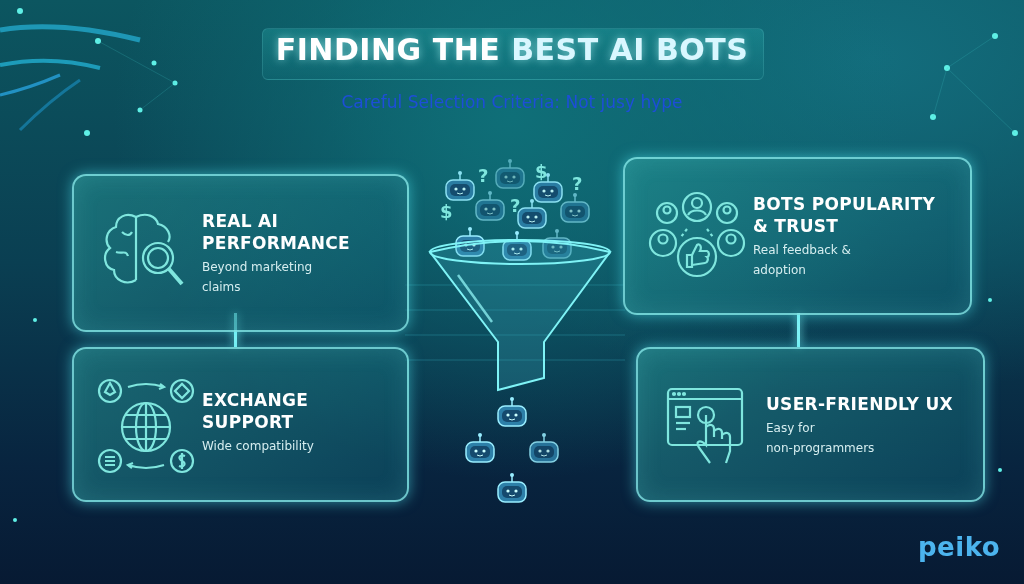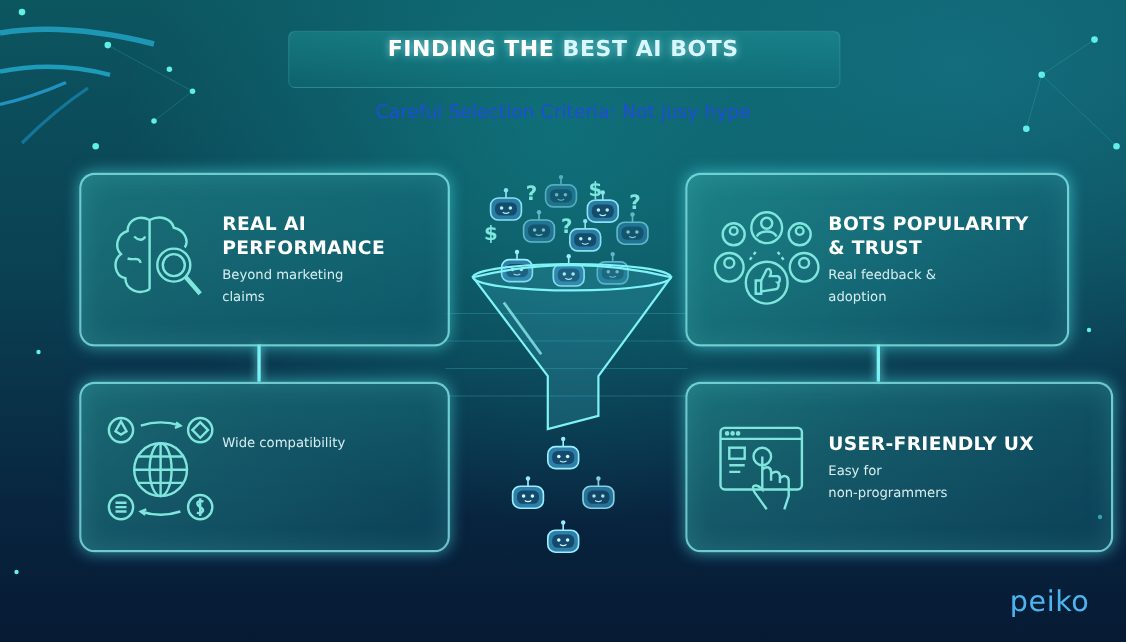--- a/index.html
+++ b/index.html
@@ -8,35 +8,35 @@
     background:
       radial-gradient(ellipse at 50% 20%, #0f6f78 0%, rgba(15,111,120,0) 55%),
       radial-gradient(ellipse at 85% 10%, #136d7d 0%, rgba(19,109,125,0) 45%),
       linear-gradient(180deg,#0c5660 0%,#0a3f52 45%,#08243f 80%,#071a33 100%);
   }
   .bg-svg{position:absolute;left:0;top:0;width:1024px;height:584px;}
   .title-panel{position:absolute;left:262px;top:28px;width:500px;height:50px;
     border-radius:6px;background:linear-gradient(180deg,rgba(40,170,170,0.35),rgba(20,120,130,0.25));
     border:1px solid rgba(120,220,220,0.18);}
   .title{position:absolute;left:0;top:32px;width:1024px;text-align:center;
-    font-weight:bold;font-size:20px;letter-spacing:0.5px;color:#ffffff;
+    font-weight:bold;font-size:30px;letter-spacing:0.5px;color:#ffffff;
     text-shadow:0 0 8px rgba(180,255,255,0.6);}
   .title .accent{color:#d9f7ff;}
   .subtitle{position:absolute;left:0;top:92px;width:1024px;text-align:center;
     font-size:17px;color:#1d4ed8;}
   .card{position:absolute;border-radius:14px;
     border:2px solid rgba(140,240,240,0.75);
     box-shadow:0 0 14px rgba(80,230,240,0.55), inset 0 0 24px rgba(120,240,240,0.15);
     background:linear-gradient(135deg,rgba(40,150,150,0.55),rgba(15,90,110,0.55));}
   .card .icon{position:absolute;left:22px;top:26px;width:100px;height:100px;}
   .card .text{position:absolute;left:128px;top:34px;}
   .card .head{font-weight:bold;font-size:17px;line-height:22px;color:#ffffff;letter-spacing:0.3px;}
   .card .desc{font-size:12px;line-height:20px;color:#d6eef0;margin-top:3px;}
   .connector{position:absolute;width:3px;background:#7ff3f6;box-shadow:0 0 8px #7ff3f6;}
-  .logo{position:absolute;left:918px;top:532px;font-size:26px;font-weight:normal;color:#4cb4ee;letter-spacing:0.5px;}
+  .logo{position:absolute;left:918px;top:532px;font-size:26px;font-weight:bold;color:#4cb4ee;letter-spacing:0.5px;}
 </style>
 </head>
 <body>
 
 <svg class="bg-svg" viewBox="0 0 1024 584">
 
   <g opacity="0.9">
     <path d="M0 30 Q60 20 140 40" stroke="#2fd0ff" stroke-width="5" fill="none" opacity="0.6"></path>
     <path d="M0 65 Q50 55 100 68" stroke="#28c8f0" stroke-width="4" fill="none" opacity="0.7"></path>
     <path d="M0 95 Q30 88 60 75" stroke="#2fb8ff" stroke-width="3" fill="none" opacity="0.7"></path>
@@ -74,21 +74,21 @@
   </g>
 </svg>
 
 <div class="title-panel"></div>
 <div class="title"><span>FINDING THE </span><span class="accent">BEST AI BOTS</span></div>
 <div class="subtitle">Careful Selection Criteria: Not jusy hype</div>
 
 <div class="connector" style="left:234px;top:313px;height:34px;"></div>
 <div class="connector" style="left:797px;top:313px;height:34px;"></div>
 
-<div class="card" style="left:72px;top:157px;width:333px;height:154px;">
+<div class="card" style="left:72px;top:174px;width:333px;height:154px;">
   <svg class="icon" viewBox="0 0 100 100" fill="none" stroke="#7fe6de" stroke-width="2.2">
     <path d="M40 15 C30 10 20 15 20 25 C10 28 8 40 14 46 C6 52 8 66 18 68 C18 78 30 84 40 78"></path>
     <path d="M40 15 L40 78"></path>
     <path d="M40 15 C50 10 60 14 62 22 C72 24 76 34 72 40"></path>
     <path d="M26 30 C30 34 34 34 36 30"></path>
       <path d="M20 50 C26 52 30 48 32 54"></path>
     <circle cx="62" cy="56" r="15"></circle>
       <circle cx="62" cy="56" r="10"></circle>
     <line x1="73" y1="67" x2="86" y2="82" stroke-width="4"></line>
   </svg>
@@ -150,27 +150,31 @@
     <circle cx="14" cy="86" r="11"></circle>
       <path d="M9 82 h10 M9 86 h10 M9 90 h10"></path>
     <circle cx="86" cy="86" r="11"></circle>
       <path d="M89 81 C84 79 81 83 86 86 C91 88 88 93 83 91 M86 78 v16"></path>
     <path d="M32 12 Q50 6 68 12"></path>
       <path d="M64 9 L68 12 L63 14"></path>
     <path d="M68 90 Q50 96 32 90"></path>
       <path d="M36 93 L32 90 L37 88"></path>
   </svg>
   <div class="text" style="top:40px;">
+    <div class="head">
+        <div>EXCHANGE</div>
+        <div>SUPPORT</div>
+      </div>
     <div class="desc">
         <div>Wide compatibility</div>
       </div>
   </div>
 </div>
 
-<div class="card" style="left:623px;top:347px;width:345px;height:151px;padding-left:40px;">
+<div class="card" style="left:636px;top:347px;width:345px;height:151px;">
   <svg class="icon" viewBox="0 0 100 100" fill="none" stroke="#7fe6de" stroke-width="2.2">
     <rect x="8" y="14" width="74" height="56" rx="4"></rect>
       <line x1="8" y1="24" x2="82" y2="24"></line>
     <circle cx="14" cy="19" r="1" fill="#7fe6de"></circle>
       <circle cx="19" cy="19" r="1" fill="#7fe6de"></circle>
       <circle cx="24" cy="19" r="1" fill="#7fe6de"></circle>
     <rect x="16" y="32" width="14" height="10"></rect>
       <line x1="16" y1="48" x2="30" y2="48"></line>
       <line x1="16" y1="54" x2="26" y2="54"></line>
     <circle cx="46" cy="40" r="8"></circle>

